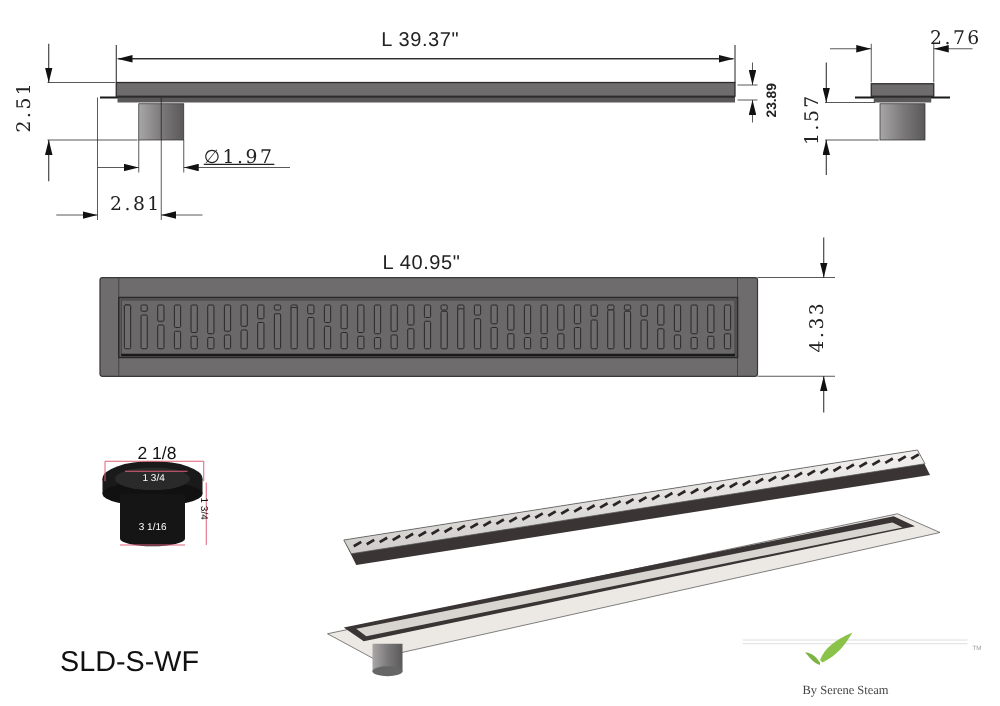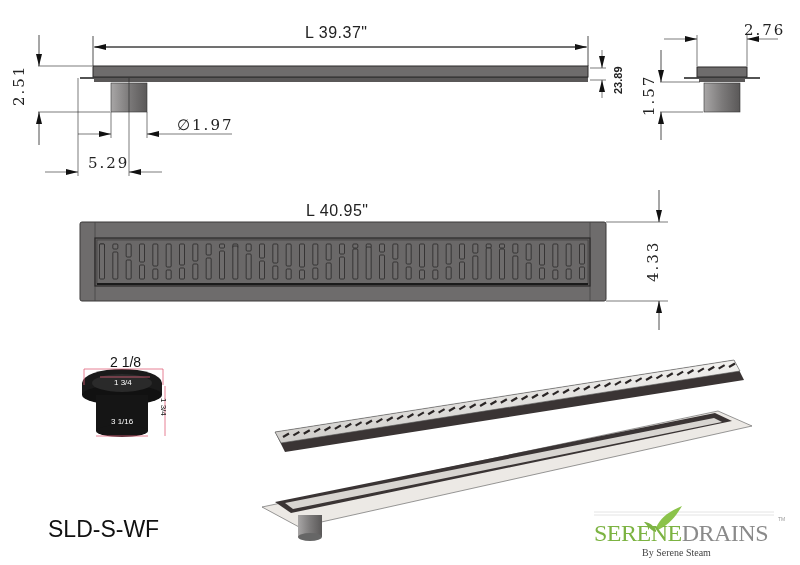--- a/index.html
+++ b/index.html
@@ -237,22 +237,22 @@
     <polygon points="262,507 718,411 752,426 299,527" fill="#ece9e5" stroke="#555" stroke-width="0.6"></polygon>
     <polygon points="275,502 715,413 732,421 291,513" fill="#3a3434"></polygon>
     <polygon points="285,503 714,418 722,422 293,509" fill="#d8d5d1"></polygon>
     <rect x="298" y="515" width="24" height="22" fill="url(#pipe)"></rect>
     <ellipse cx="310" cy="537" rx="12" ry="4" fill="#666"></ellipse>
   </g>
 </svg>
 
 <div class="abs dimtxt" style="left:305px;top:24px;font-family:'Liberation Sans',sans-serif;font-size:16px;letter-spacing:0.5px;">L 39.37"</div>
 <div class="abs dimtxt vert" style="left:10px;top:106px;">2.51</div>
-<div class="abs dimtxt" style="left:177px;top:116px;">∅1.97</div>
-<div class="abs dimtxt" style="left:88px;top:154px;">5.29</div>
+<div class="abs dimtxt" style="left:163px;top:116px;text-decoration:underline;">∅1.97</div>
+<div class="abs dimtxt" style="left:88px;top:154px;">2.81</div>
 <div class="abs vert" style="left:612px;top:94px;font-family:'Liberation Sans',sans-serif;font-size:11px;font-weight:bold;color:#222;">23.89</div>
 
 <div class="abs dimtxt" style="left:744px;top:21px;">2.76</div>
 <div class="abs dimtxt vert" style="left:640px;top:116px;">1.57</div>
 
 <div class="abs dimtxt" style="left:306px;top:202px;font-family:'Liberation Sans',sans-serif;font-size:16px;letter-spacing:0.5px;">L 40.95"</div>
 <div class="abs dimtxt vert" style="left:644px;top:282px;">4.33</div>
 
 <div class="abs lbl" style="left:110px;top:354px;font-size:14px;">2  1/8</div>
 <div class="abs lbl" style="left:114px;top:378px;font-size:8px;color:#fff;">1 3/4</div>
@@ -261,18 +261,15 @@
 
 <div class="abs lbl" style="left:48px;top:516px;font-size:23px;">SLD-S-WF</div>
 
 <div class="abs" style="left:594px;top:500px;width:200px;height:60px;">
   <svg width="200" height="60" style="position:absolute;left:0;top:0;">
     <line x1="0" y1="12" x2="180" y2="12" stroke="#ddd" stroke-width="0.8"></line>
     <line x1="0" y1="15" x2="180" y2="15" stroke="#ddd" stroke-width="0.8"></line>
     <path d="M62,28 C66,18 74,12 88,6 C82,16 76,24 64,30 Z" fill="#8bc34a"></path>
     <path d="M62,30 C58,24 54,22 50,22 C54,26 56,30 62,32 Z" fill="#7cb342"></path>
   </svg>
-  <div class="abs" style="left:0;top:20px;font-family:'Liberation Serif',serif;font-size:24px;letter-spacing:-0.5px;white-space:nowrap;">
-    <span style="color:#7cb342;">SERENE</span><span style="color:#8a8a8a;">DRAINS</span>
-  </div>
   <div class="abs" style="left:184px;top:16px;font-size:5px;color:#999;">TM</div>
   <div class="abs" style="left:48px;top:47px;font-family:'Liberation Serif',serif;font-size:10px;color:#444;white-space:nowrap;">By Serene Steam</div>
 </div>
 
 </body></html>

